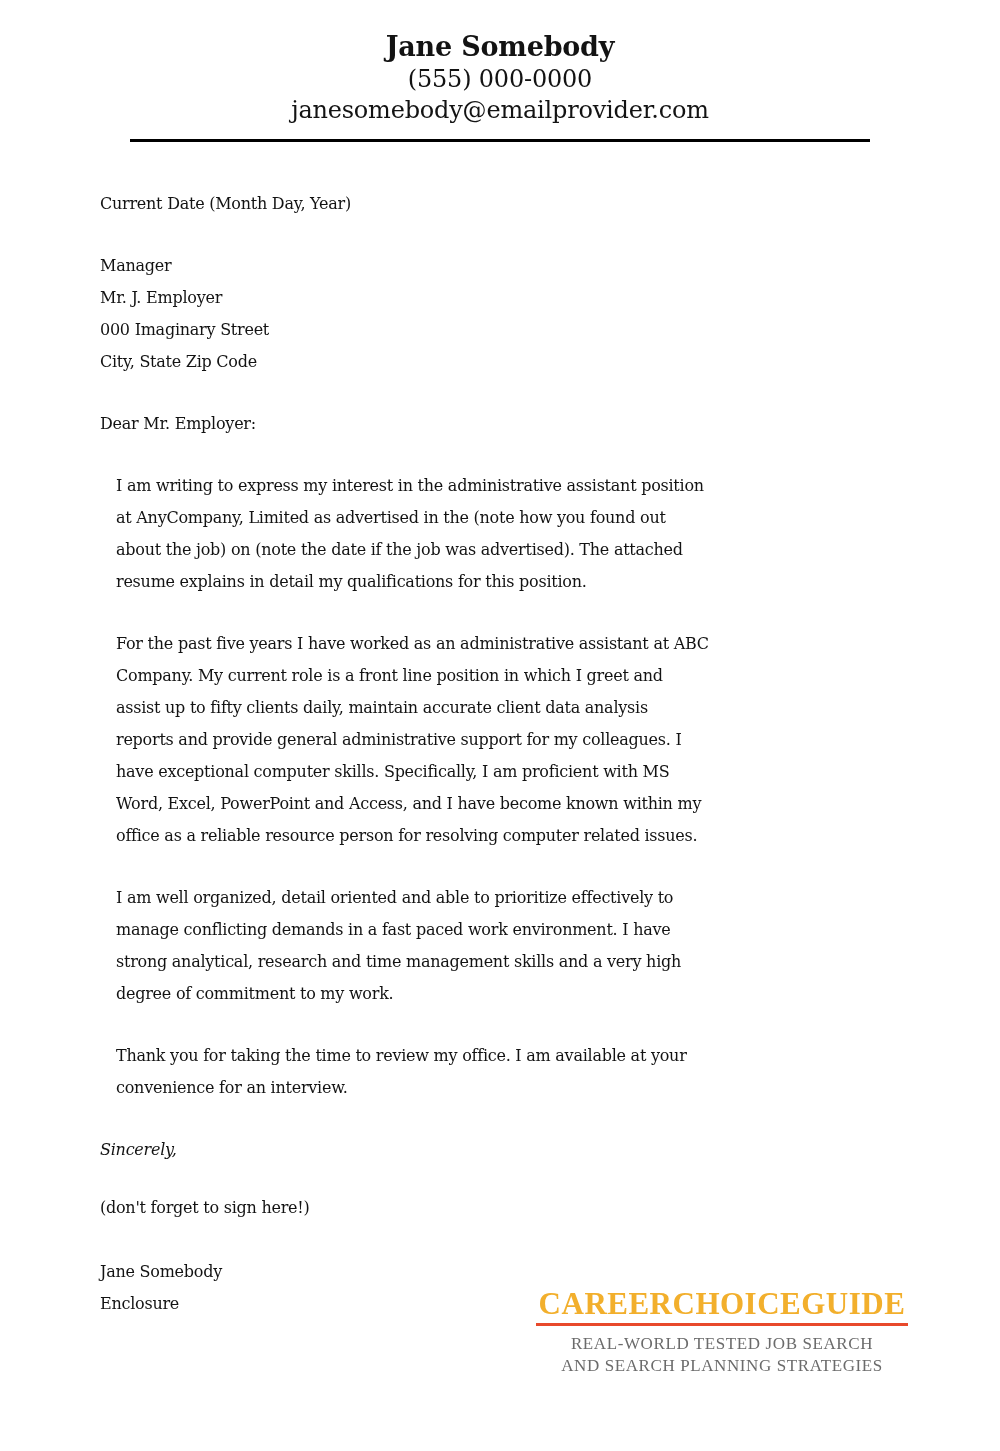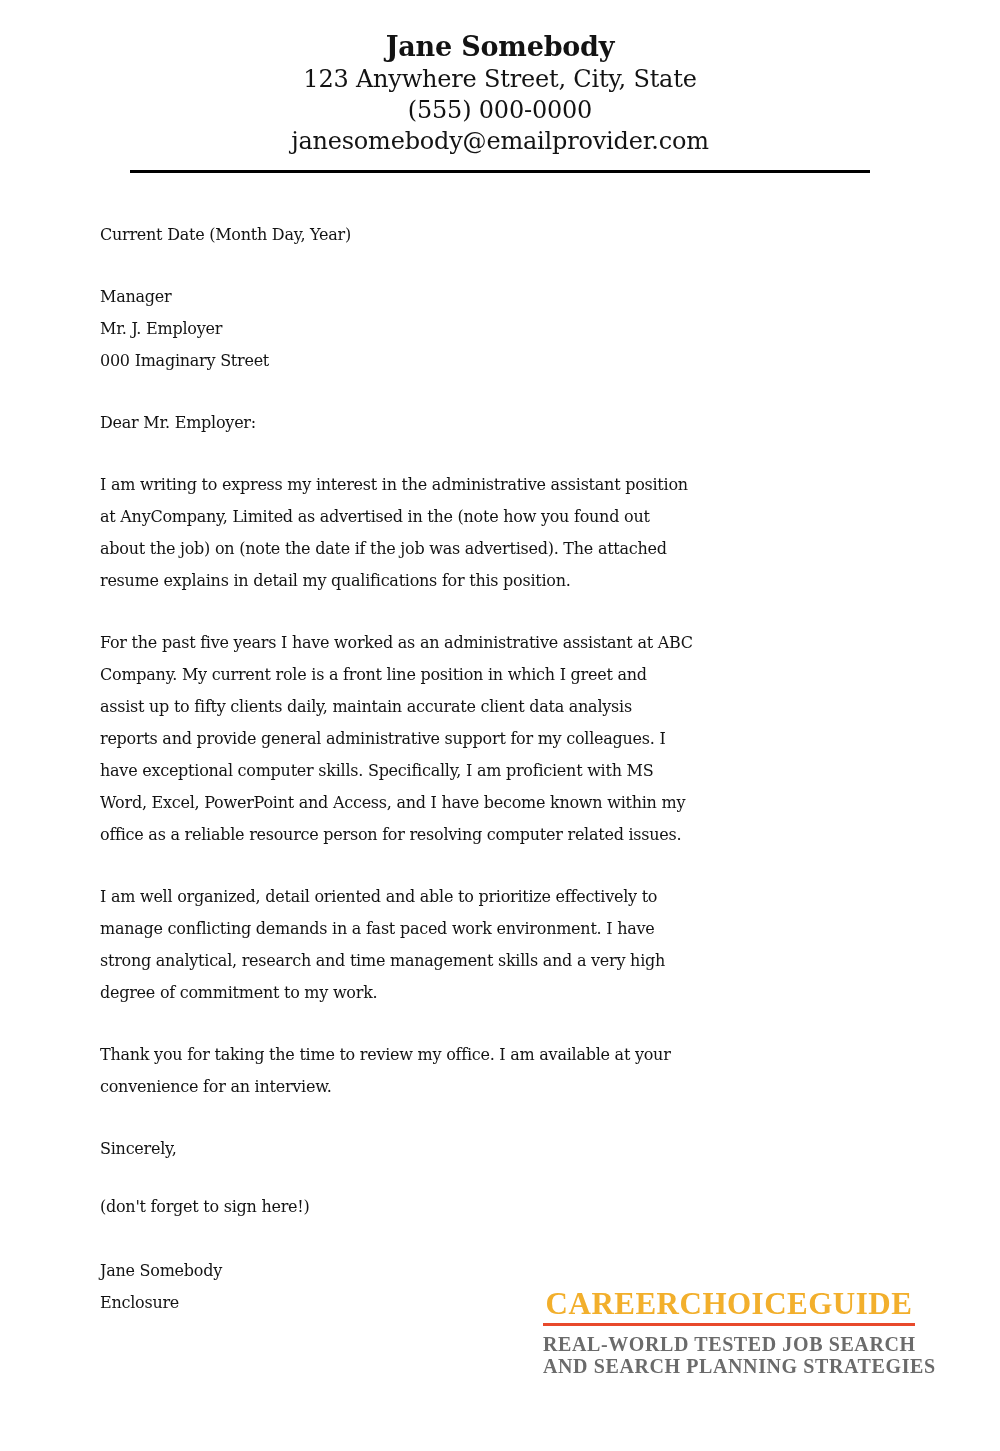--- a/index.html
+++ b/index.html
@@ -45,78 +45,78 @@
     font-size: 16px;
     line-height: 32px;
     letter-spacing: -0.25px;
     max-width: 925px;
   }
   .block {
     margin: 0 0 30px 0;
   }
   .paragraph {
     white-space: pre-line;
-    margin: 0 0 30px 0;
+    margin: 0 0 30px 16px;
   }
-  .closing { margin: 12px 0 26px 0; }
+  .closing { margin: 12px 0 26px 0; font-style: italic; }
   .signature-note { margin: 0 0 32px 0; }
   .signature-block { margin: 0; }
 
   
   .brand-logo {
     position: absolute;
     top: 1288px;
-    right: 25px;
+    right: 32px;
     width: 372px;
     text-align: center;
     font-family: "Liberation Serif", serif;
     letter-spacing: 0;
     line-height: normal;
   }
   .logo-title {
     font-size: 31px;
     font-weight: 700;
     letter-spacing: 0.5px;
     white-space: nowrap;
     line-height: 32px;
   }
   .logo-underline {
     height: 3px;
     width: 100%;
     margin: 3px 0 7px 0;
   }
   .logo-tagline {
-    font-size: 20px;
-    font-weight: 700;
+    font-size: 17px;
+    font-weight: 400;
     letter-spacing: 0.6px;
     line-height: 22px;
     white-space: nowrap;
   }
 </style>
 </head>
 <body>
 
 <div class="page" style="color: rgb(19, 19, 19); background: rgb(255, 255, 255);">
 
   <div class="letterhead">
     <div class="name">Jane Somebody</div>
-    <div>123 Anywhere Street, City, State</div>
     <div>(555) 000-0000</div>
     <div>janesomebody@emailprovider.com</div>
   </div>
   <hr class="divider">
 
   <div class="letter-body">
 
     <div class="block">Current Date (Month Day, Year)</div>
 
     <div class="block">
       <div>Manager</div>
       <div>Mr. J. Employer</div>
       <div>000 Imaginary Street</div>
+      <div>City, State Zip Code</div>
     </div>
 
     <div class="block">Dear Mr. Employer:</div>
 
     <p class="paragraph">I am writing to express my interest in the administrative assistant position
 at AnyCompany, Limited as advertised in the (note how you found out
 about the job) on (note the date if the job was advertised). The attached
 resume explains in detail my qualifications for this position.</p>
     <p class="paragraph">For the past five years I have worked as an administrative assistant at ABC
 Company. My current role is a front line position in which I greet and

